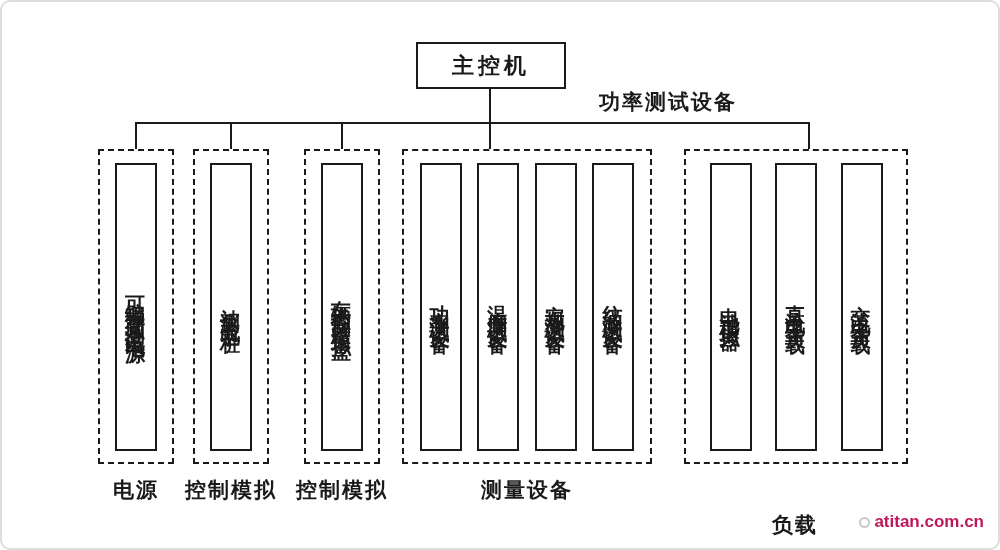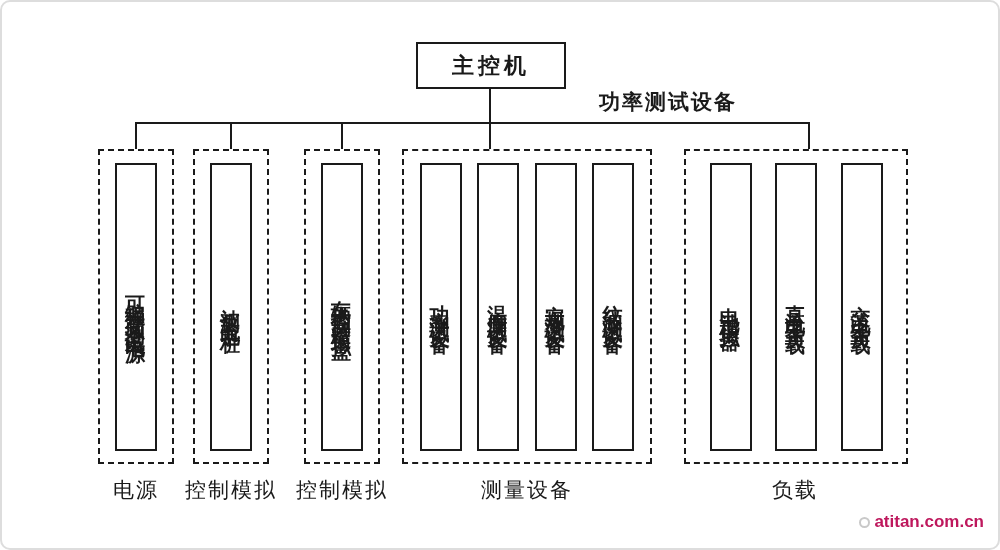--- a/index.html
+++ b/index.html
@@ -75,29 +75,29 @@
     letter-spacing: 6px;
     white-space: nowrap;
   }
 
   
   .gcap {
     position: absolute;
     top: 474px;
     transform: translateX(-50%);
     font-size: 21px;
-    font-weight: normal;
+    font-weight: bold;
     letter-spacing: 2px;
     white-space: nowrap;
   }
   .cap1 { left: 134px; }
   .cap2 { left: 229px; }
   .cap3 { left: 340px; }
   .cap4 { left: 525px; }
-  .cap5 { left: 793px; }
+  .cap5 { left: 793px; margin-top: 35px; }
 
   
   .watermark {
     position: absolute;
     right: 14px; bottom: 16px;
     display: flex;
     align-items: center;
     gap: 4px;
     color: #be185d;
     font-family: "Liberation Sans", "DejaVu Sans", sans-serif;

